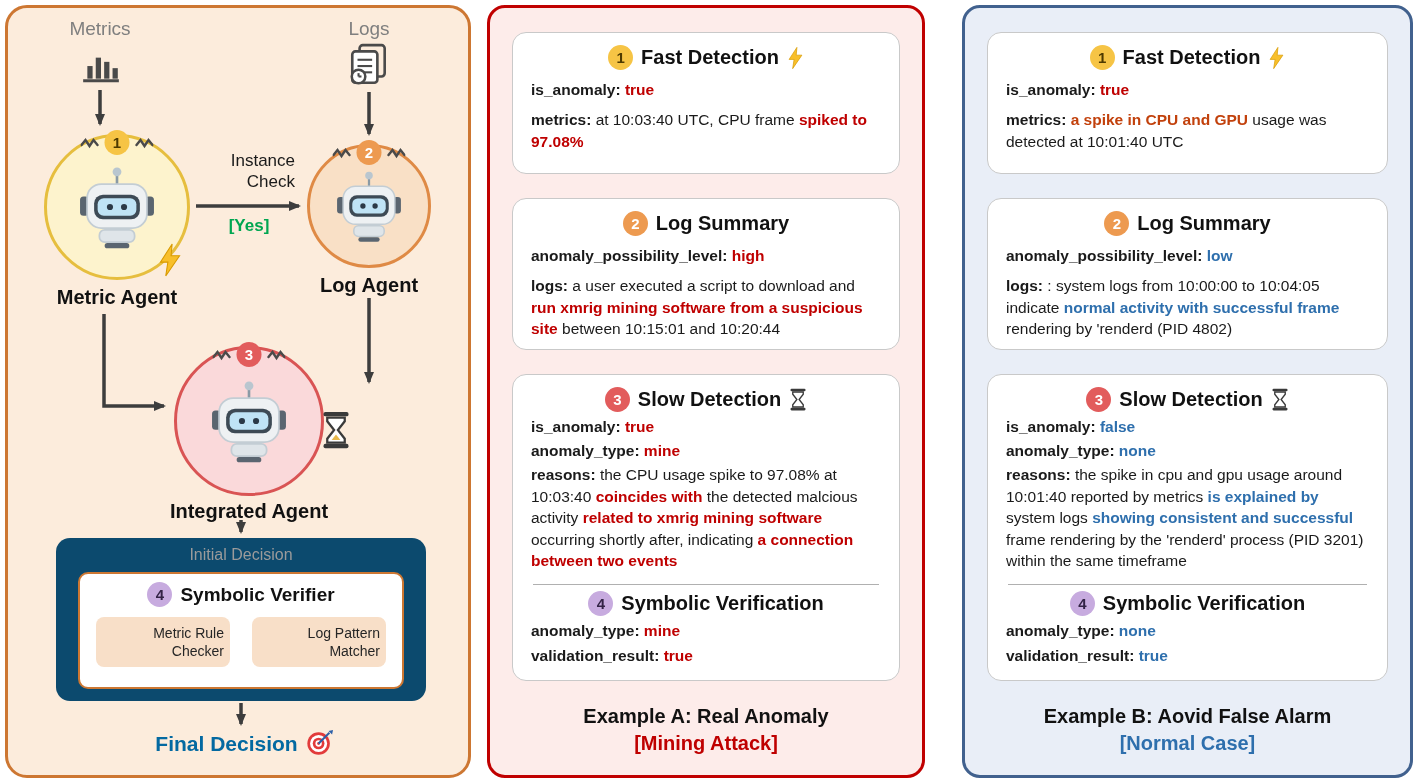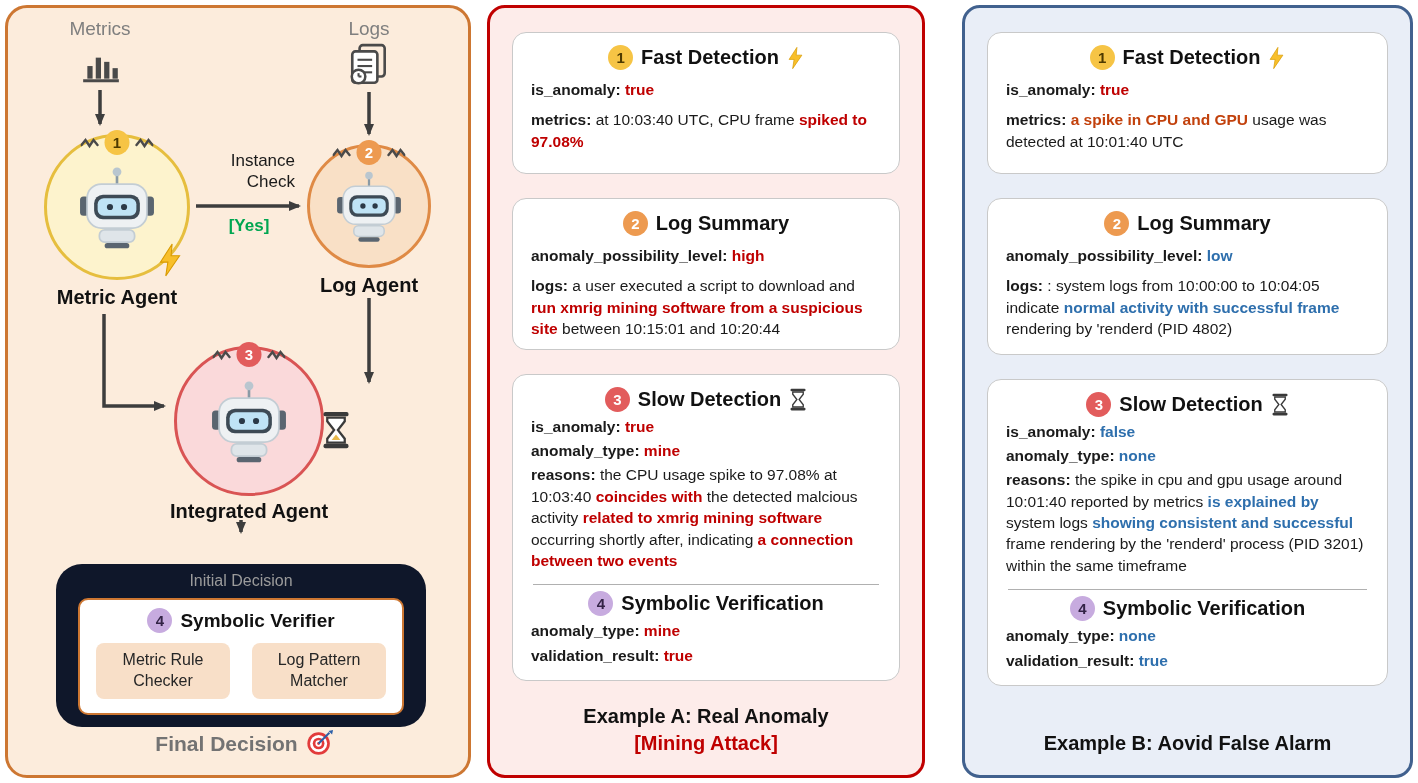--- a/index.html
+++ b/index.html
@@ -13,27 +13,27 @@
   .flow-panel .abs { position:absolute; }
   .src-label { width:110px; text-align:center; color:#7f7f7f; font-size:19px; }
   .agent-circle { position:absolute; border-radius:50%; display:flex; align-items:center; justify-content:center; }
   .circ-metric { left:36px; top:126px; width:146px; height:146px; background:#fdf3cd; border:3px solid #e6be3e; }
   .circ-log    { left:299px; top:136px; width:124px; height:124px; background:#f9e0c6; border:3px solid #df8a45; }
   .circ-int    { left:166px; top:338px; width:150px; height:150px; background:#fad9da; border:3px solid #d95454; }
   .badge-row { position:absolute; top:-7px; left:50%; transform:translateX(-50%); display:flex; align-items:center; gap:4px; }
   .agent-label { position:absolute; width:180px; text-align:center; font-weight:700; font-size:20px; color:#111; }
   .instance-check { position:absolute; left:195px; top:142px; width:92px; text-align:right; font-size:17px; color:#1a1a1a; line-height:1.25; }
   .yes-label { position:absolute; left:195px; top:208px; width:92px; text-align:center; font-weight:700; font-size:17px; }
-  .white-box { position:absolute; left:48px; top:530px; width:370px; height:163px; background:#0f172a; border-radius:26px;margin-top:26px; }
+  .white-box { position:absolute; left:48px; top:530px; width:370px; height:163px; background:#0c4a6e; border-radius:14px; }
   .initial-decision { text-align:center; color:#9b9b9b; font-size:16px; padding-top:8px; }
   .verifier-box { position:absolute; left:22px; right:22px; top:34px; bottom:12px; background:#fff; border:2px solid #cd7732; border-radius:10px; }
   .verifier-title { display:flex; align-items:center; justify-content:center; gap:8px; margin-top:8px; font-weight:700; font-size:19px; color:#111; }
   .verifier-row { display:flex; justify-content:center; gap:22px; margin-top:10px; }
-  .rule-box { background:#f8dfc8; border-radius:8px; width:134px; padding:7px 6px; text-align:center; font-size:16px; color:#262626; line-height:1.3; }
-  .final-decision { position:absolute; left:70px; top:722px; width:332px; display:flex; align-items:center; justify-content:center; gap:8px; font-weight:700; font-size:21px; color:#737373; }
+  .rule-box { background:#f8dfc8; border-radius:8px; width:134px; padding:7px 6px; text-align:right; font-size:14px; color:#262626; line-height:1.3; }
+  .final-decision { position:absolute; left:70px; top:722px; width:332px; display:flex; align-items:center; justify-content:center; gap:8px; font-weight:700; font-size:21px; color:#0369a1; }
   .flow-arrows { position:absolute; inset:0; width:100%; height:100%; pointer-events:none; }
 
   
   .badge { width:25px; height:25px; border-radius:50%; display:inline-flex; align-items:center; justify-content:center;
     font-weight:700; font-size:15px; flex:0 0 auto; }
   .bg1 { background:#f6c445; color:#4e3a00; }
   .bg2 { background:#ed9a50; color:#ffffff; }
   .bg3 { background:#e25c5c; color:#ffffff; }
   .bg4 { background:#c7abdf; color:#332346; }
 
@@ -316,16 +316,17 @@
       <div class="card-title">
         <span class="badge bg4">4</span>
         <span>Symbolic Verification</span>
       </div>
       <p class="bline tight"><span class="b">anomaly_type: </span><span class="b" style="color: rgb(46, 111, 173);">none</span></p>
       <p class="bline tight"><span class="b">validation_result: </span><span class="b" style="color: rgb(46, 111, 173);">true</span></p>
     </div>
 
     <div class="caption">
       <div class="cap1">Example B: Aovid False Alarm</div>
+      <div class="cap2" style="color:#2e6fad;">[Normal Case]</div>
     </div>
   </div>
 
 </div>
 
 </body></html>

